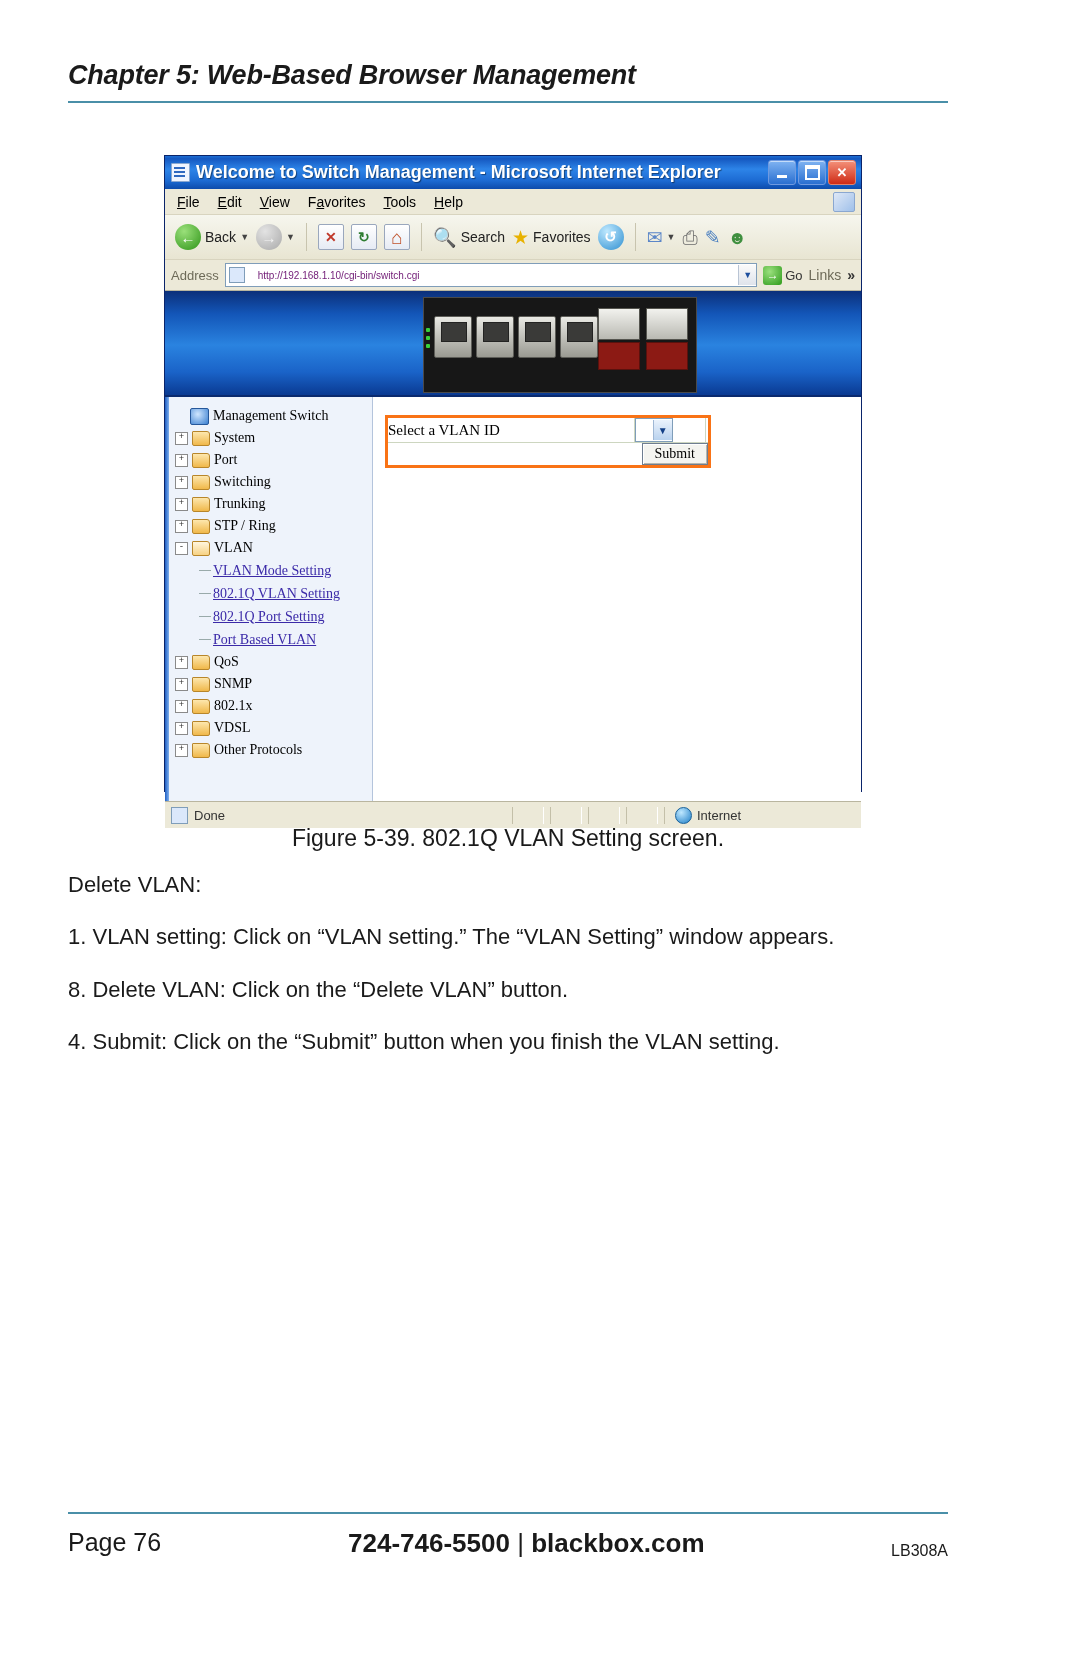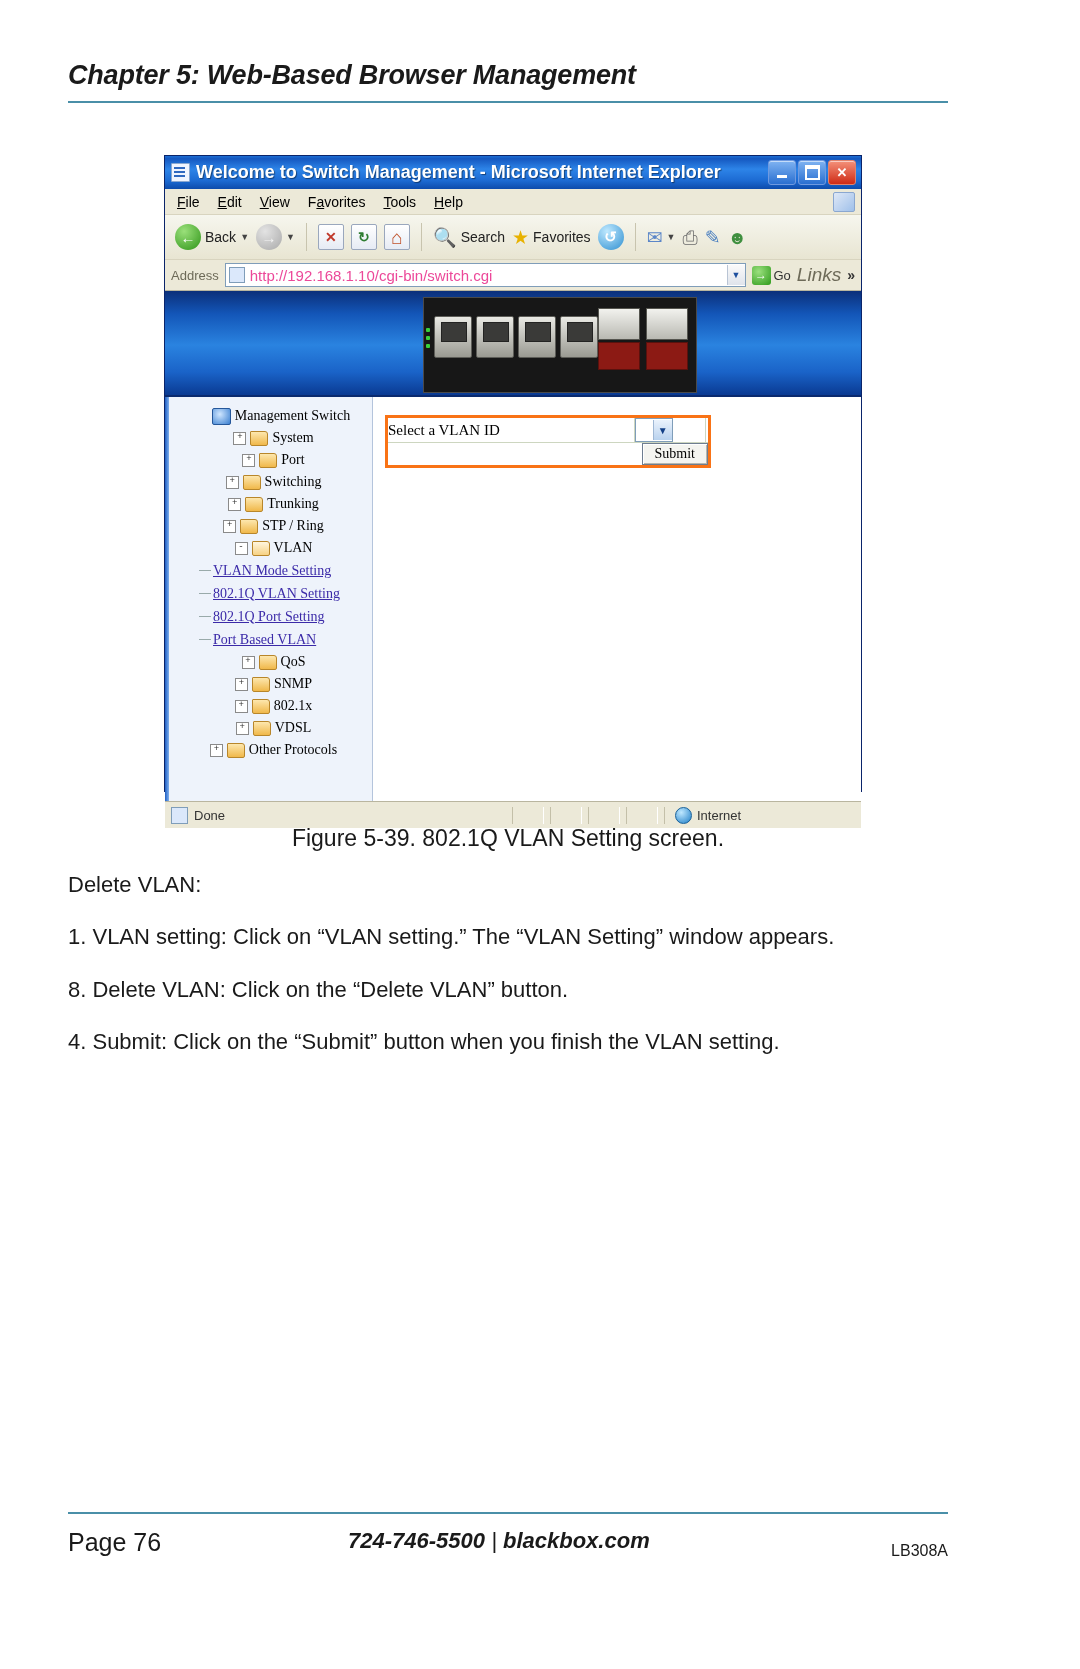--- a/index.html
+++ b/index.html
@@ -26,23 +26,22 @@
   }
   .footer-rule {
     position:absolute; left:68px; top:1512px; width:880px; height:2px;
     background:#4a8fa8;
   }
   .footer {
     position:absolute; left:68px; top:1524px; width:880px; height:50px;
   }
   .footer-page { position:absolute; left:0; top:4px; font-size:25px; color:#1a1a1a; }
   .footer-center {
-    position:absolute; left:280px; top:4px; font-size:22px; font-weight:700; color:#1a1a1a;
+    position:absolute; left:280px; top:4px; font-size:26px; font-weight:700; color:#1a1a1a;
     white-space:nowrap;
-    font-style:italic;
   }
   .footer-center .sep { font-weight:400; }
   .footer-model { position:absolute; right:0; top:18px; font-size:16px; color:#1a1a1a; }
 
   
   .figure-caption {
     position:absolute; left:68px; top:825px; width:880px;
     text-align:center; font-size:23px; color:#1a1a1a;
   }
   .body-copy { position:absolute; left:68px; top:870px; width:885px; }
@@ -126,33 +125,33 @@
   .addressbar {
     height:30px; background:#ece9d8; display:flex; align-items:center;
     padding:0 6px; gap:6px; border-bottom:1px solid #b9b59f;
   }
   .addr-label { font-size:13px; color:#6d6a58; }
   .addr-field {
     flex:1 1 auto; height:22px; background:#fff; border:1px solid #7f9db9;
     display:flex; align-items:center; padding-left:3px; gap:5px;
   }
   .addr-ico { width:14px; height:14px; background:#dbe8fb; border:1px solid #7f9db9; }
-  .addr-url { font-size:15px; color:#ec4899; white-space:nowrap; }
+  .addr-url { font-size:10px; color:#701a75; white-space:nowrap;margin-left:8px; }
   .addr-drop {
     margin-left:auto; width:17px; height:20px; background:linear-gradient(180deg,#fafafa,#dfe4ec);
     border-left:1px solid #b9c4d4; display:flex; align-items:center; justify-content:center;
     font-size:9px; color:#1d4f9e;
   }
   .go-btn { display:flex; align-items:center; gap:3px; font-size:13px; color:#333; }
   .go-ico {
     width:19px; height:19px; border-radius:3px;
     background:radial-gradient(circle at 35% 30%,#9be07e,#2d9a1a);
     color:#fff; font-size:12px; display:flex; align-items:center; justify-content:center;
   }
-  .links-lbl { font-size:19px; color:#6d6a58;font-style:italic; }
+  .links-lbl { font-size:14px; color:#6d6a58; }
   .chev2 { font-size:14px; color:#333; font-weight:700; }
 
   
   .banner {
     height:104px;
     background:linear-gradient(180deg,#0b2f7a 0%,#1356b8 22%,#2a83e0 52%,#1a63c8 78%,#0a3a92 100%);
     position:relative; border-bottom:2px solid #0a2a6e;
   }
   .switch-img {
     position:absolute; left:258px; top:6px; width:272px; height:94px;
@@ -180,21 +179,21 @@
   
   .content { display:flex; height:404px; background:#fff; }
   .tree-pane {
     width:208px; background:#eef3fb; border-right:1px solid #b4c4dc;
     padding:8px 0 0 4px; box-sizing:border-box; position:relative;
   }
   .tree-pane:before {
     content:""; position:absolute; left:0; top:0; width:4px; height:100%;
     background:linear-gradient(90deg,#1f5fc4,#7fb0ee);
   }
-  .tnode { display:flex; align-items:center; height:22px; padding-left:6px; gap:4px;justify-content:center; }
+  .tnode { display:flex; align-items:center; height:22px; padding-left:6px; gap:4px; }
   .tnode .plus {
     width:11px; height:11px; border:1px solid #8a8a8a; background:#fff;
     font-size:9px; line-height:9px; text-align:center; color:#333; flex:0 0 auto;
     font-family:"Liberation Mono", monospace;
   }
   .tnode .spacer { width:11px; flex:0 0 auto; }
   .folder {
     width:16px; height:13px; flex:0 0 auto; position:relative;
     background:linear-gradient(180deg,#fde7ae,#f0b84a);
     border:1px solid #b8862a; border-radius:1px 3px 2px 2px;

